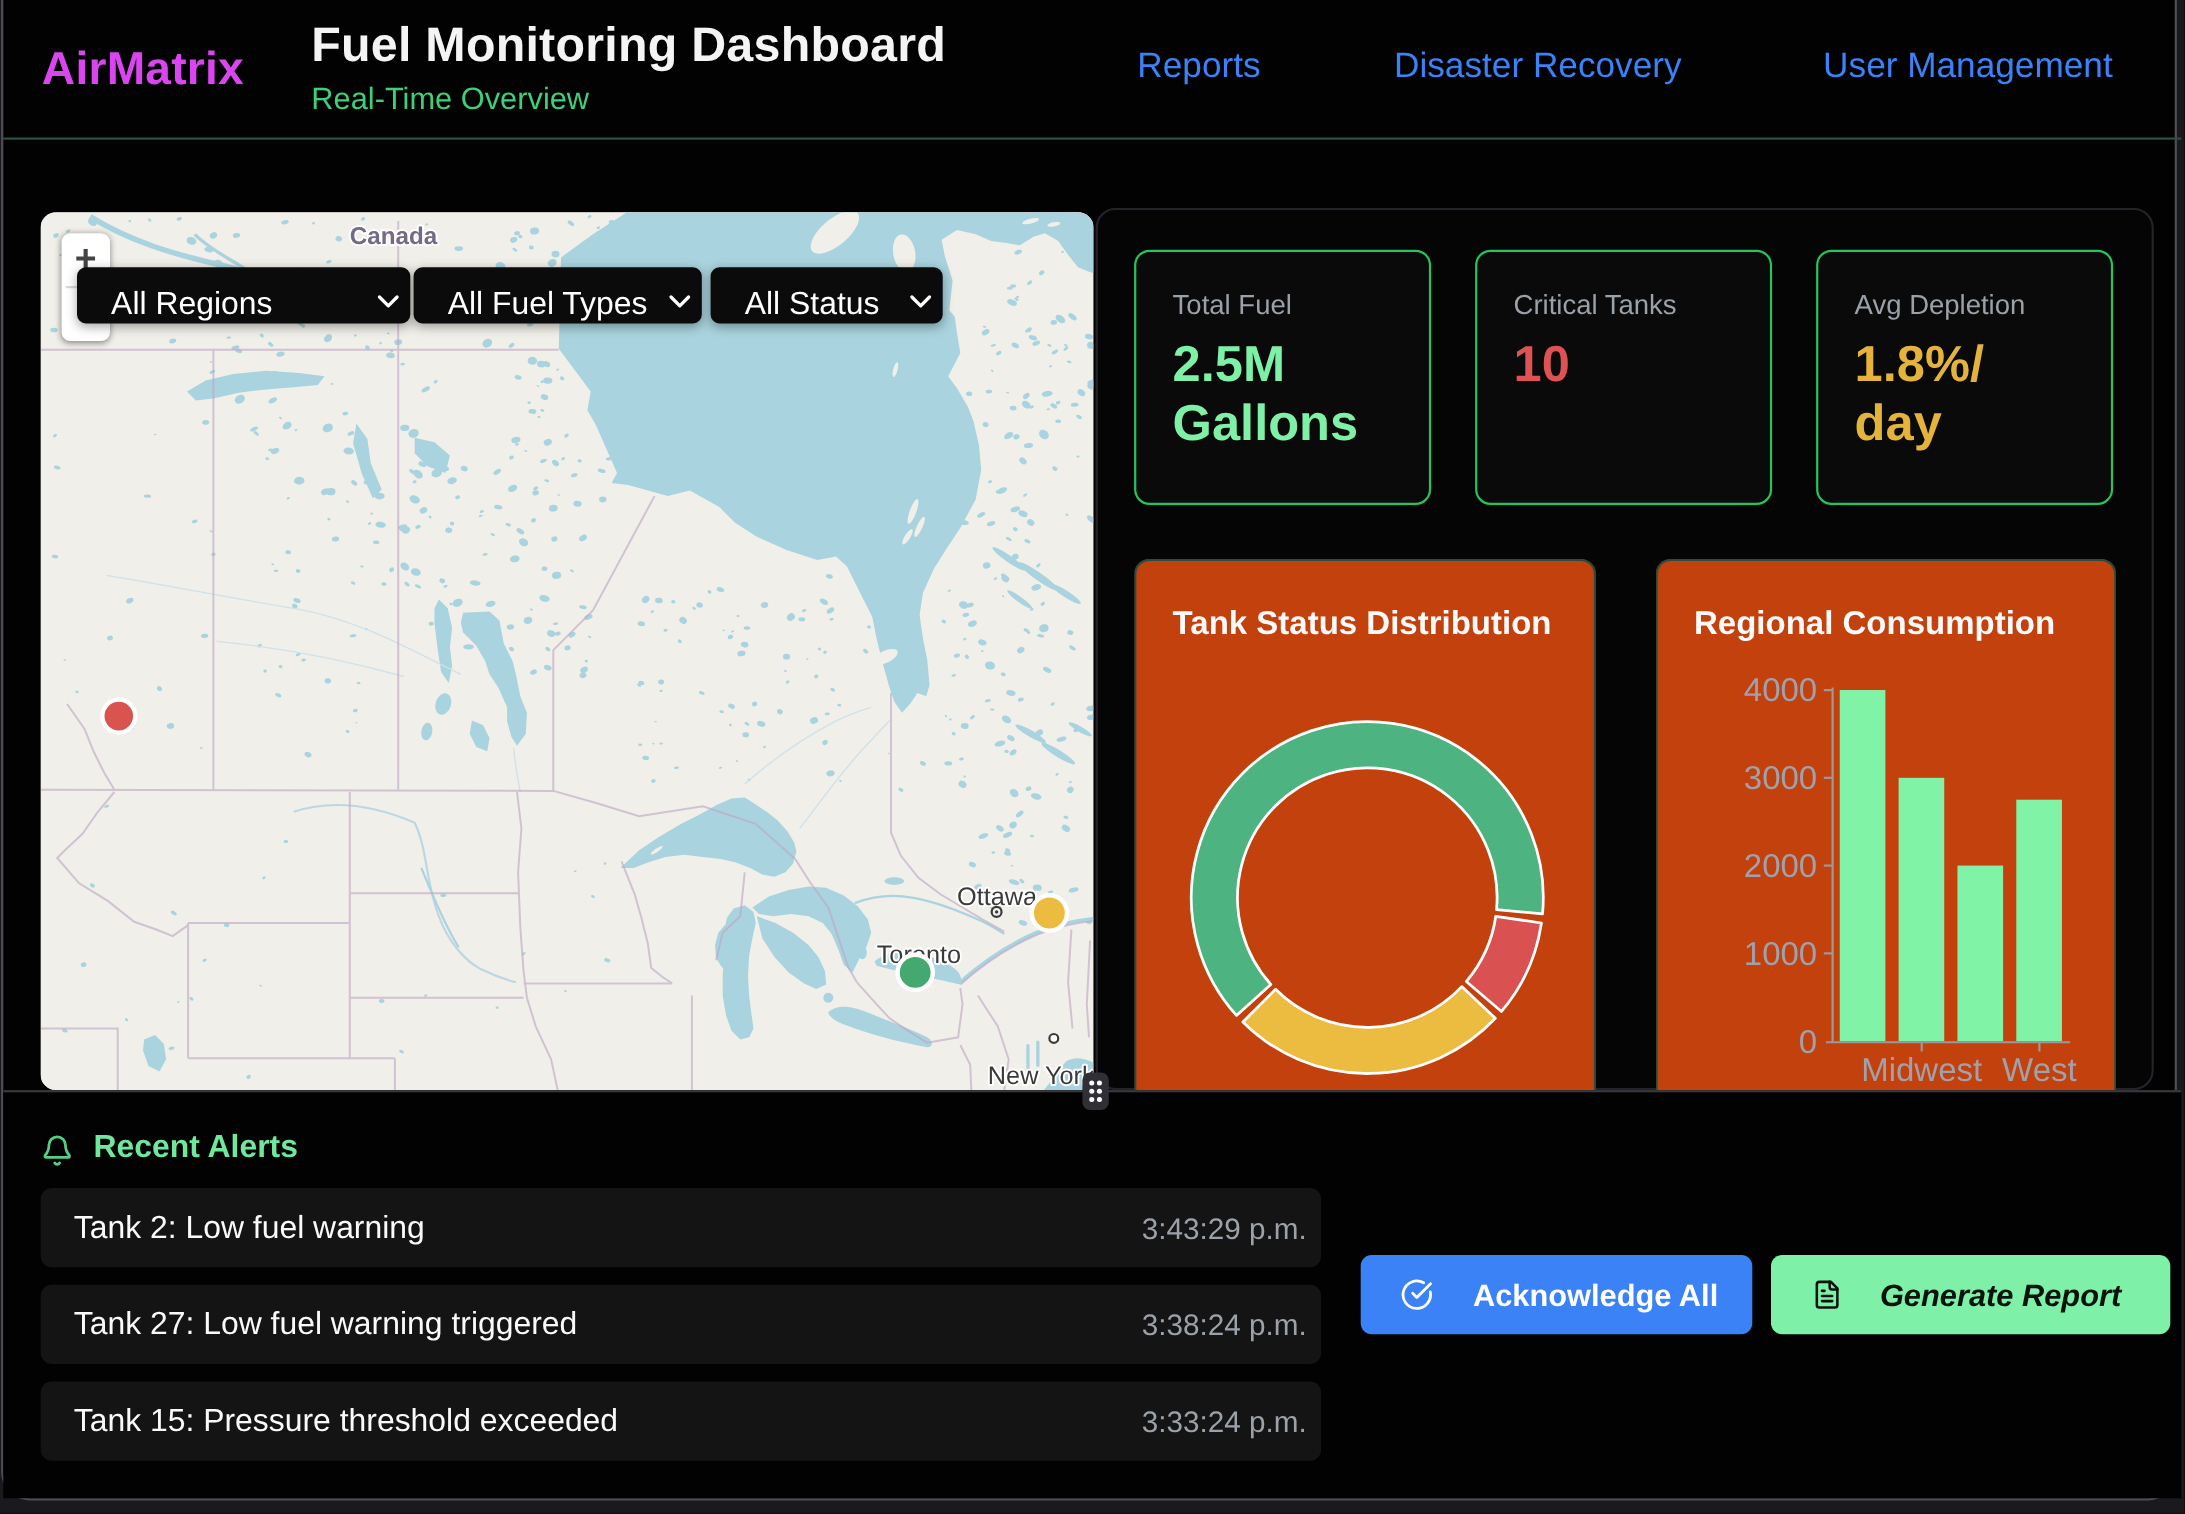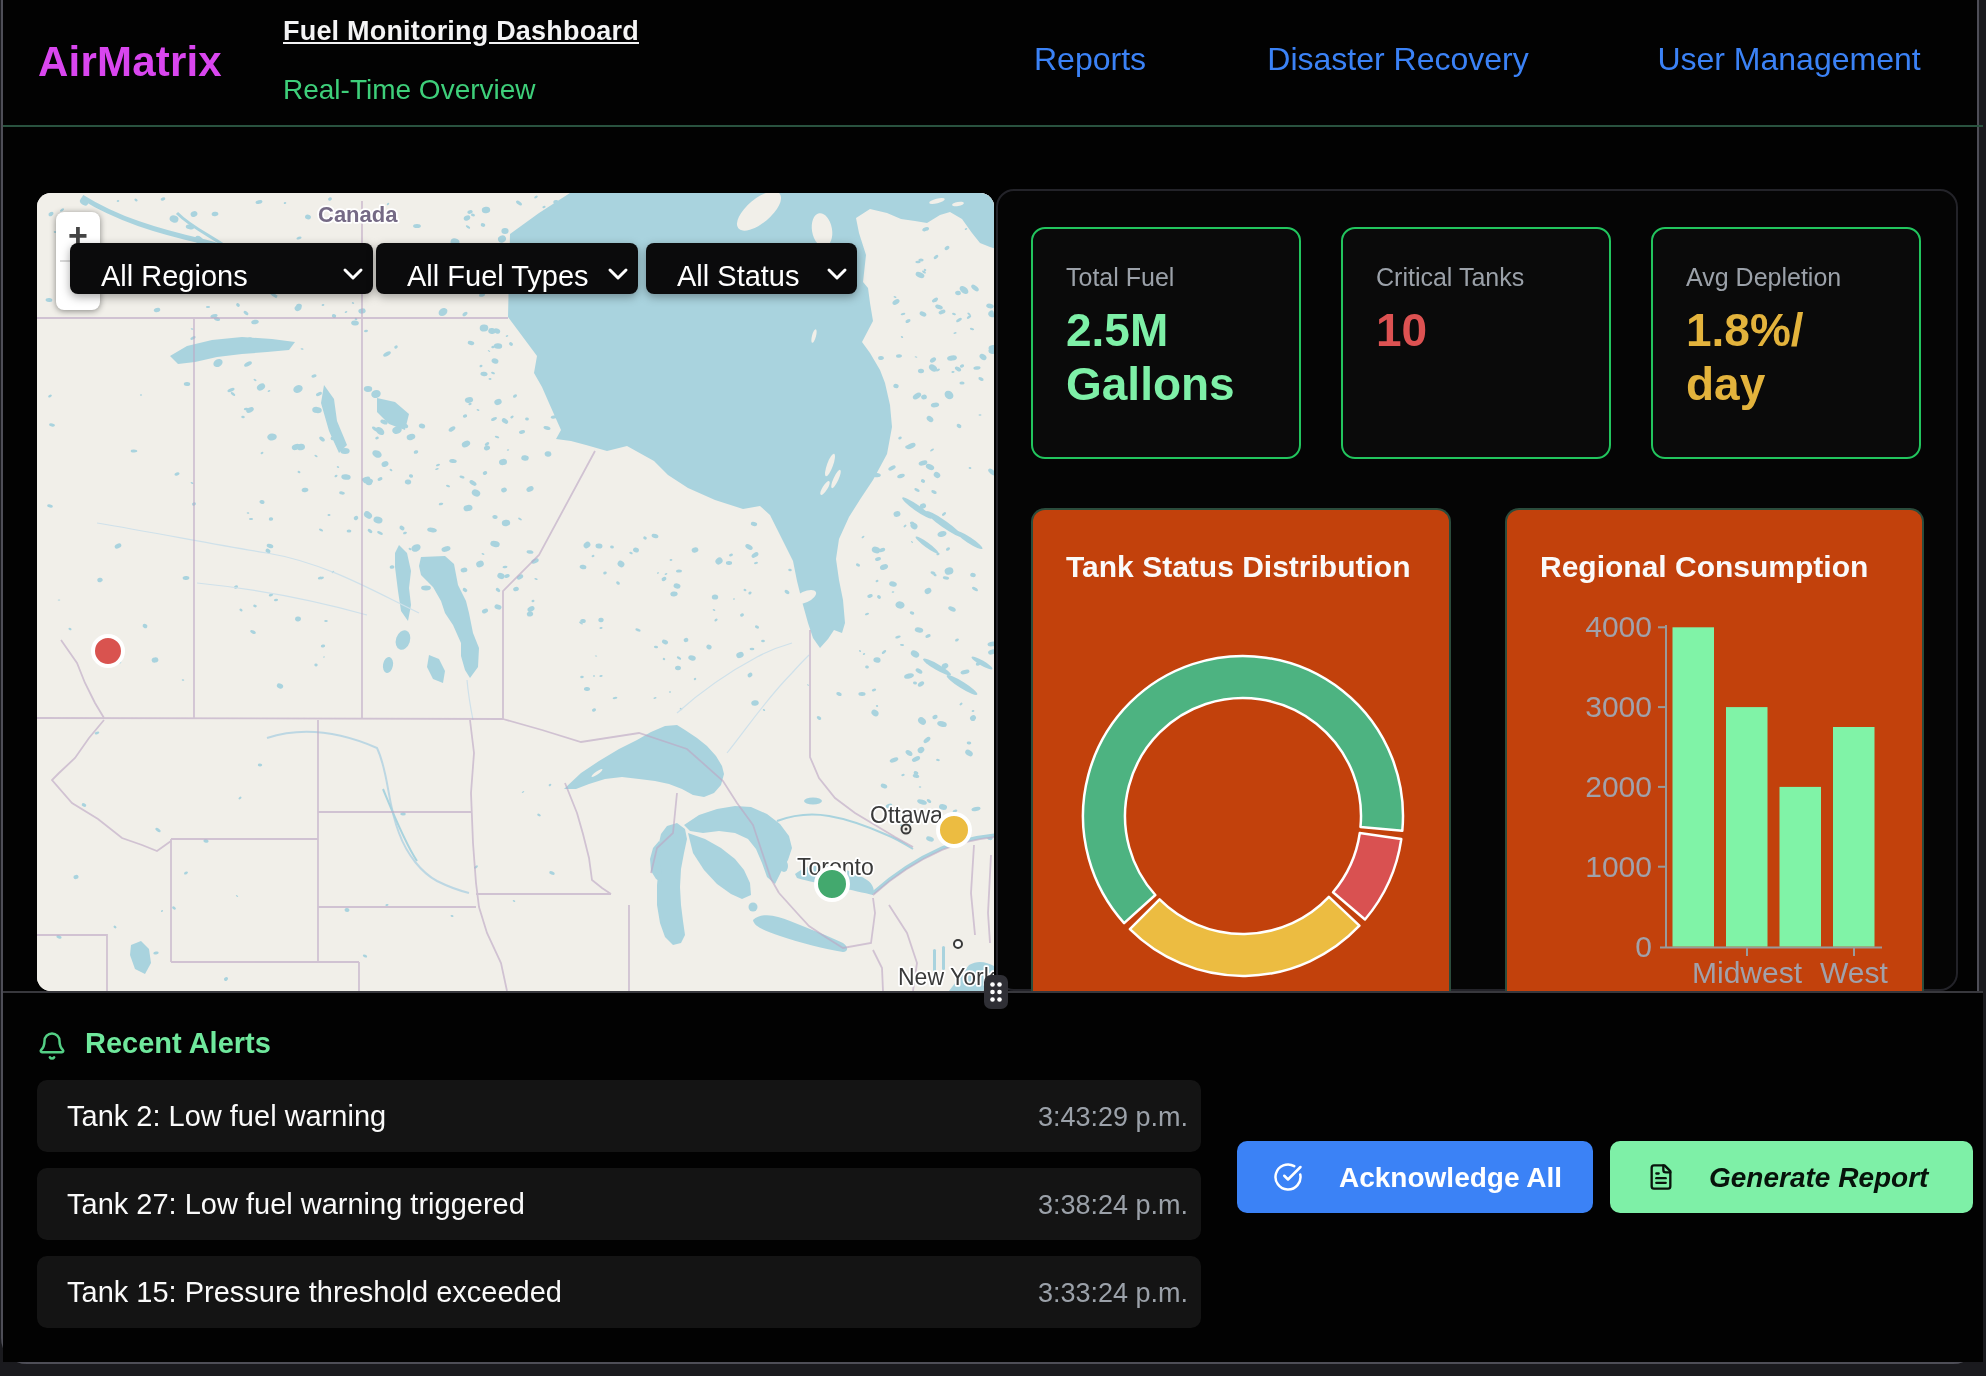--- a/index.html
+++ b/index.html
@@ -4,21 +4,21 @@
 <style>
   * { margin:0; padding:0; box-sizing:border-box; }
   html,body { width:1986px; height:1376px; overflow:hidden; }
   body { background:#1a1a1e; font-family:"Liberation Sans", sans-serif; position:relative; }
   .abs { position:absolute; }
   .panel-bg { position:absolute; left:1px; top:-26px; width:1978px; height:1390px;
     background:#020202; border:2px solid #4e4e57; border-radius:26px; }
   
   .hdr-line { position:absolute; left:3px; top:125px; width:1980px; height:2px; background:#29523f; }
   .logo { position:absolute; left:38px; top:38px; font-size:42px; font-weight:bold; color:#d946ef; letter-spacing:0.2px;}
-  .h1 { position:absolute; left:283px; top:16px; font-size:27px; font-weight:bold; color:#f4f4f5; letter-spacing:0.2px;text-decoration:underline;}
+  .h1 { position:absolute; left:283px; top:16px; font-size:44px; font-weight:bold; color:#f4f4f5; letter-spacing:0.2px;}
   .hsub { position:absolute; left:283px; top:74px; font-size:28px; color:#3ecf7a; }
   .nav { position:absolute; top:41px; font-size:32px; color:#3b82f6; transform:translateX(-50%); white-space:nowrap; }
   
   .map { position:absolute; left:37px; top:193px; width:957px; height:798px; border-radius:14px;
     overflow:hidden; background:#f1efe9; }
   .zoomctl { position:absolute; left:19px; top:19px; width:44px; height:98px; background:#fff;
     border-radius:8px; box-shadow:0 1px 6px rgba(0,0,0,0.45); z-index:5; }
   .zoomctl .plus { position:absolute; left:0; top:0; width:44px; height:48px; color:#444;
     font-size:34px; font-weight:bold; text-align:center; line-height:46px;}
   .zoomctl .minus { position:absolute; left:0; top:50px; width:44px; height:48px; color:#444;

